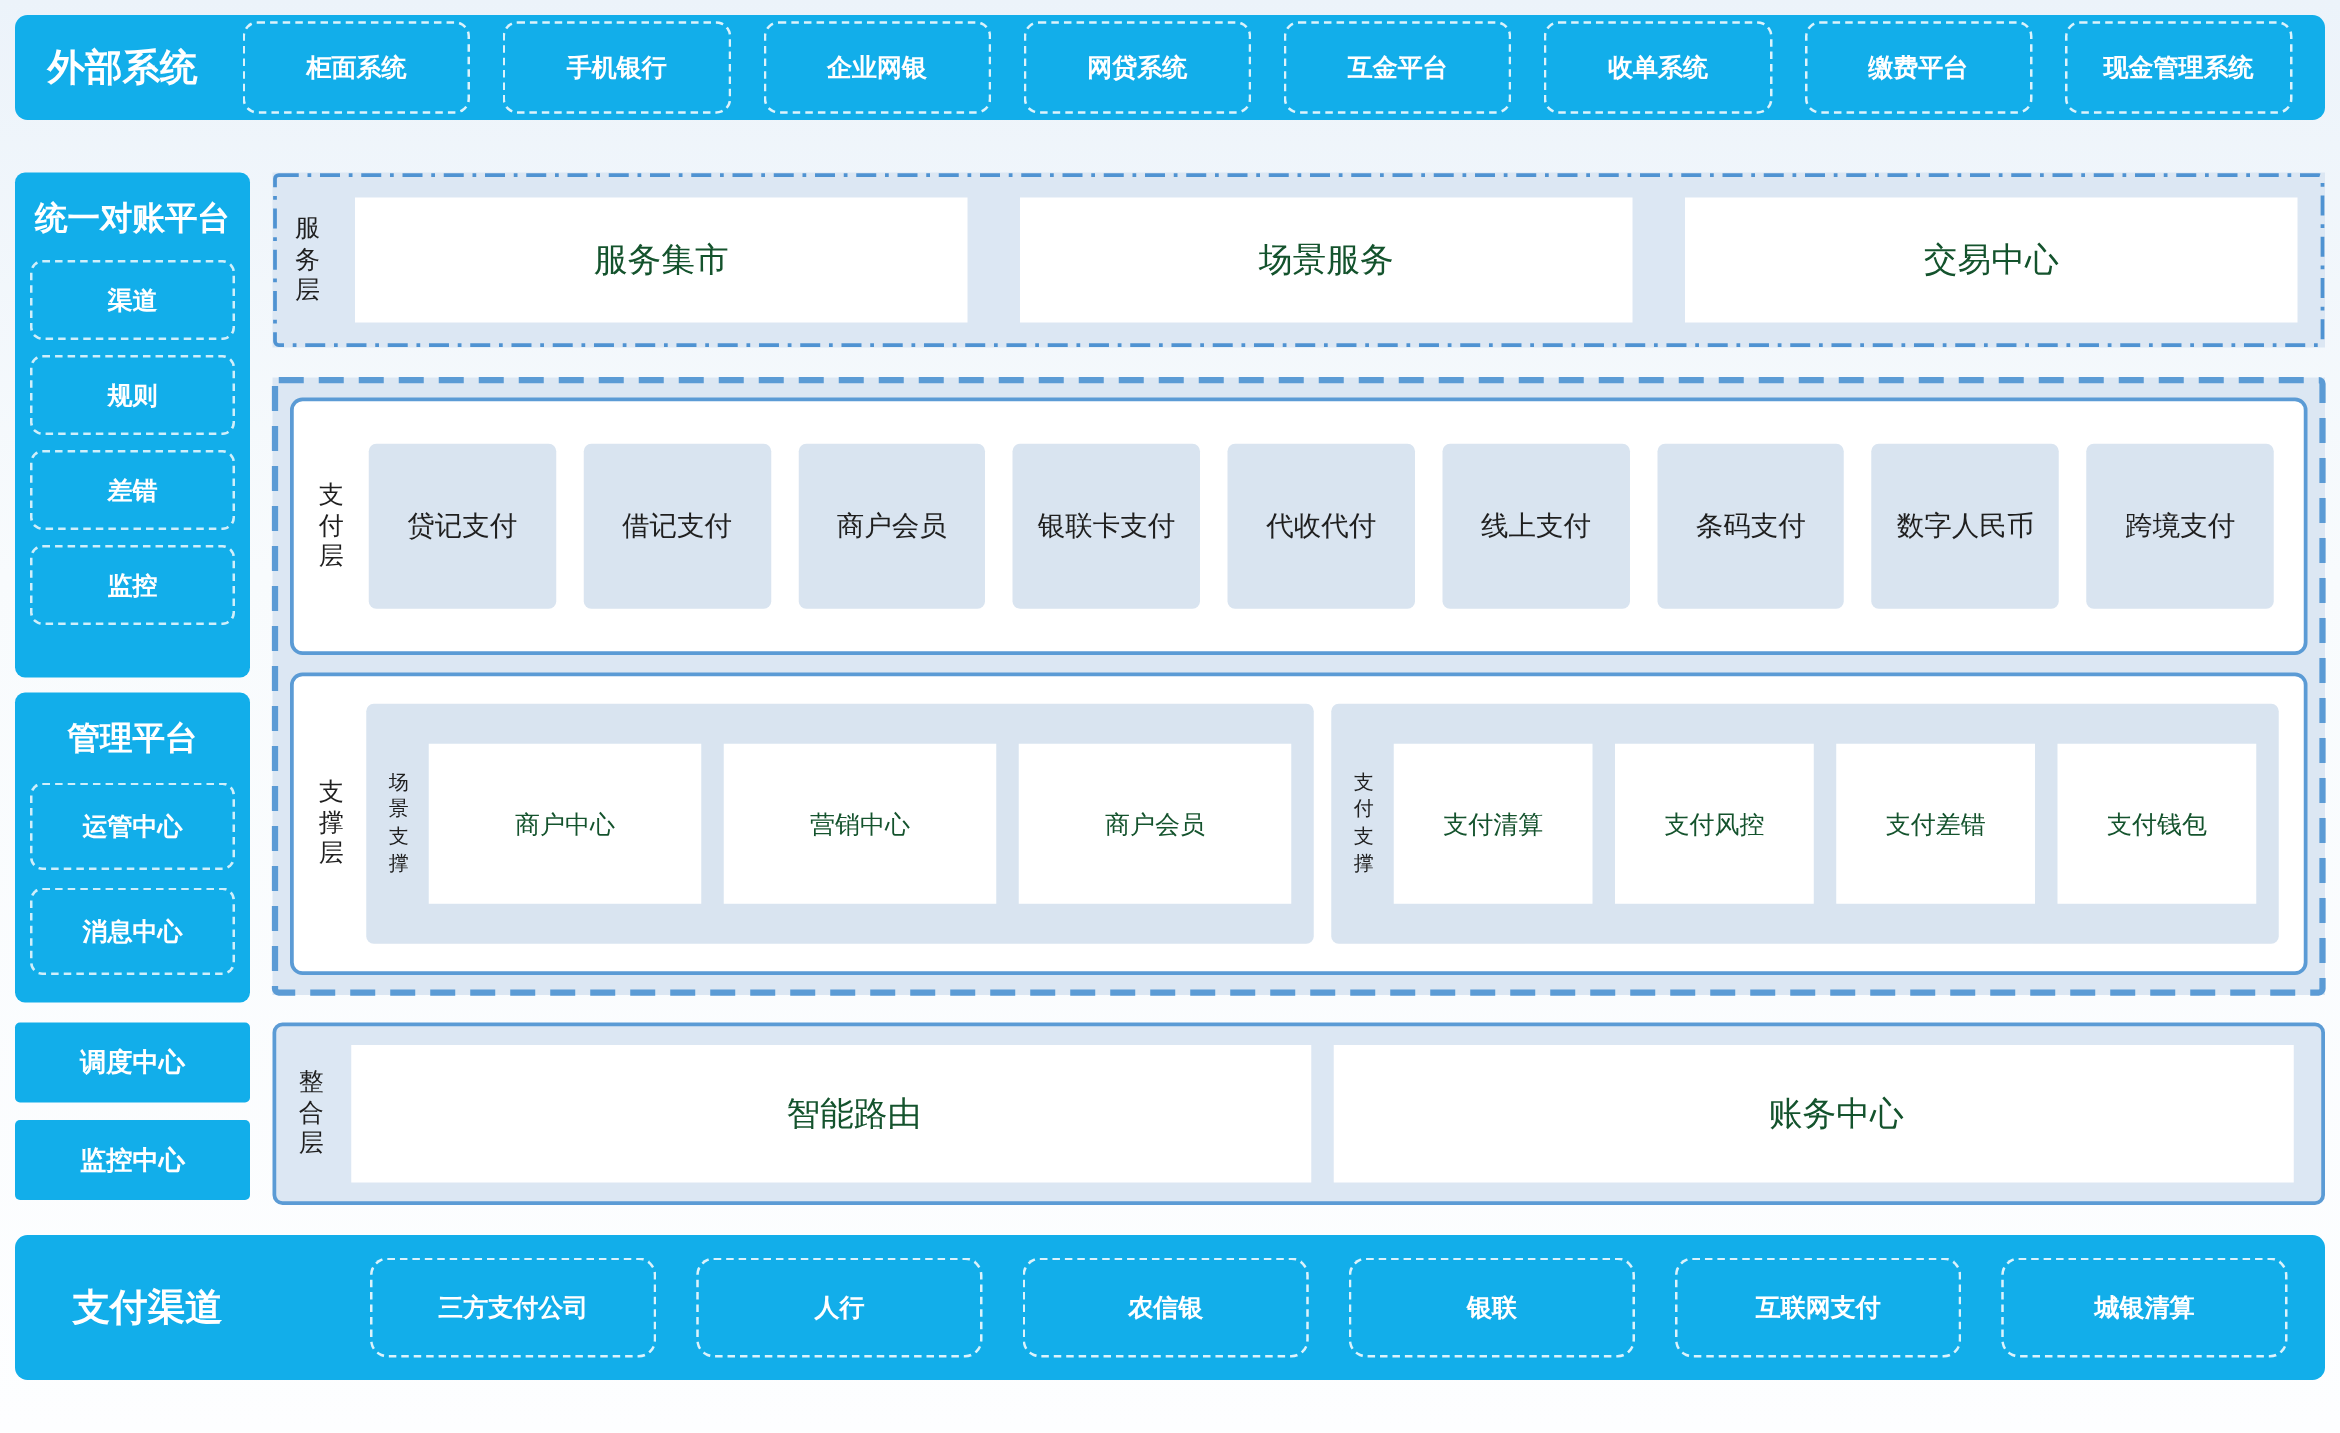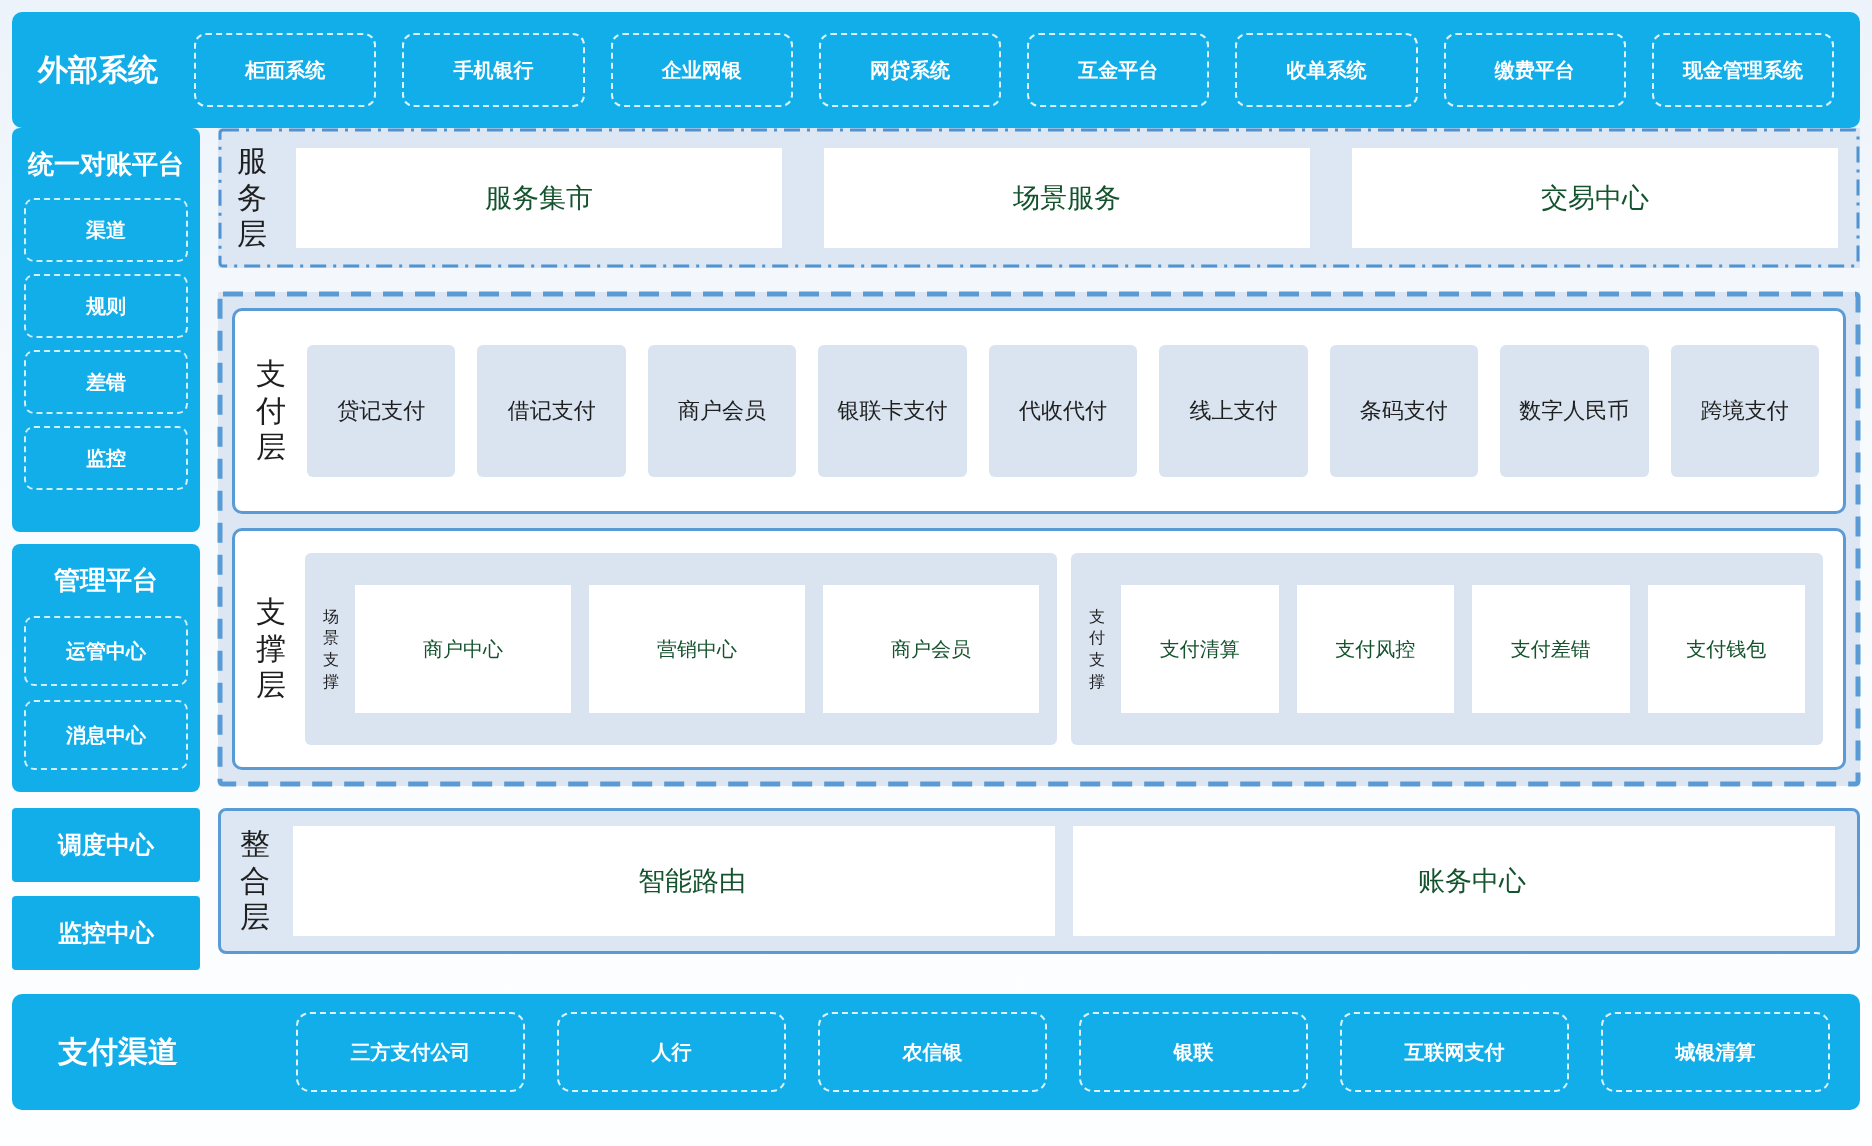--- a/index.html
+++ b/index.html
@@ -10,21 +10,21 @@
     color:#1f1f1f;
     overflow:hidden;
   }
   .page { width:1872px; height:1146px; padding:12px 12px 8px 12px; }
 
   
   .bluebar {
     background:#12aeea; border-radius:10px; display:flex; align-items:center;
     color:#fff;
   }
-  .topbar { height:116px; padding:0 26px; }
+  .topbar { height:84px; padding:0 26px; margin-bottom:42px; }
   .bottombar { height:116px; padding:0 30px; margin-top:24px; }
   .bar-title { font-size:30px; font-weight:bold; white-space:nowrap; }
   .topbar .bar-title { width:128px; margin-right:28px; }
   .bottombar .bar-title { width:150px; margin-left:16px; margin-right:88px; }
   .bar-items { flex:1; display:flex; gap:26px; height:100%; align-items:center; }
   .bottombar .bar-items { gap:32px; }
   .dashed-item {
     flex:1; height:74px; border:2px dashed rgba(255,255,255,.85); border-radius:12px;
     display:flex; align-items:center; justify-content:center;
     font-size:20px; font-weight:bold; color:#fff; white-space:nowrap;
@@ -41,31 +41,31 @@
                  line-height:44px; margin-bottom:6px; }
   .panel-item {
     height:64px; margin-top:12px; border:2px dashed rgba(255,255,255,.8); border-radius:10px;
     display:flex; align-items:center; justify-content:center;
     font-size:20px; font-weight:bold; white-space:nowrap;
   }
   .recon { height:404px; }
   .mgmt { height:248px; margin-top:12px; }
   .mgmt .panel-item { height:70px; margin-top:14px; }
   .solo {
-    background:#12aeea; border-radius:4px; height:74px; color:#fff;
-    display:flex; align-items:center; justify-content:center;
-    font-size:24px; font-weight:bold;
+    background:#12aeea; border-radius:4px; height:64px; color:#fff;
+    display:flex; align-items:center; justify-content:center;
+    font-size:21px; font-weight:bold;
   }
   .solo.first { margin-top:16px; }
   .solo.second { margin-top:14px; }
 
   
   .vlabel {
     width:1.2em; line-height:1.22; text-align:center; word-break:break-all;
-    font-size:30px; color:#1f1f1f; flex:0 0 auto;
+    font-size:20px; color:#1f1f1f; flex:0 0 auto;
   }
   .border-svg { position:absolute; top:2px; left:2px; width:calc(100% - 4px); height:calc(100% - 4px);
                 overflow:visible; display:block; pointer-events:none; }
 
   .service-box {
     position:relative; height:140px; margin-bottom:24px; background:#dce7f3;
     display:flex; align-items:center; padding:0 22px 0 16px;
   }
   .service-box .vlabel { margin-right:26px; }
   .service-items { flex:1; display:flex; gap:42px; }

